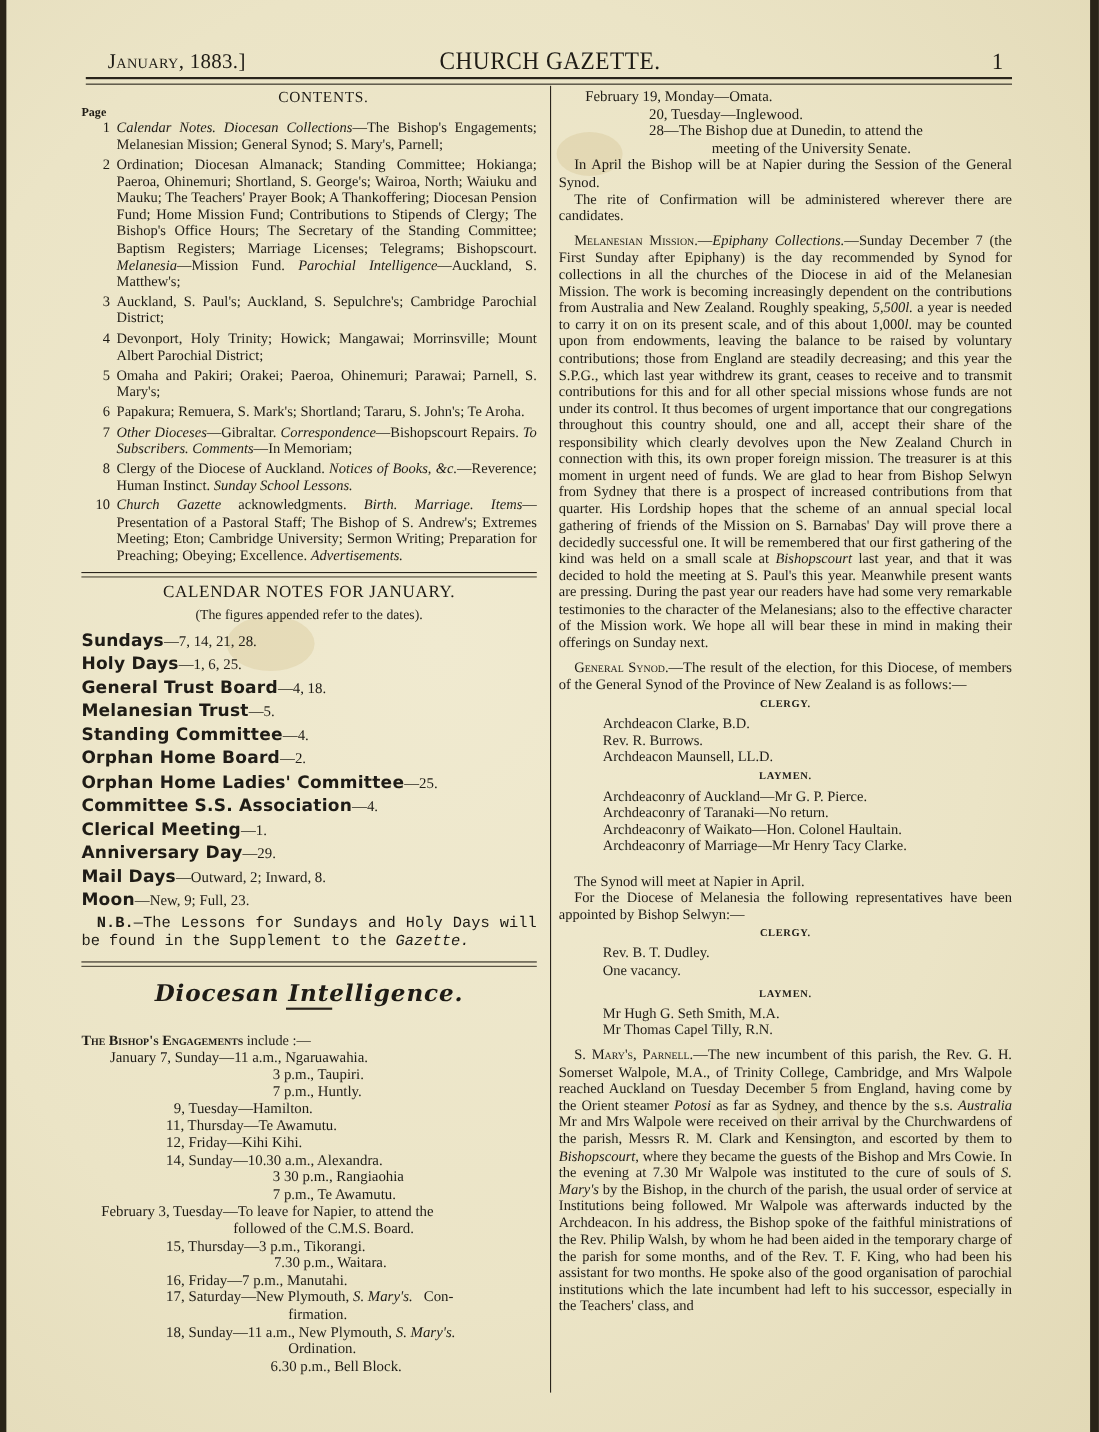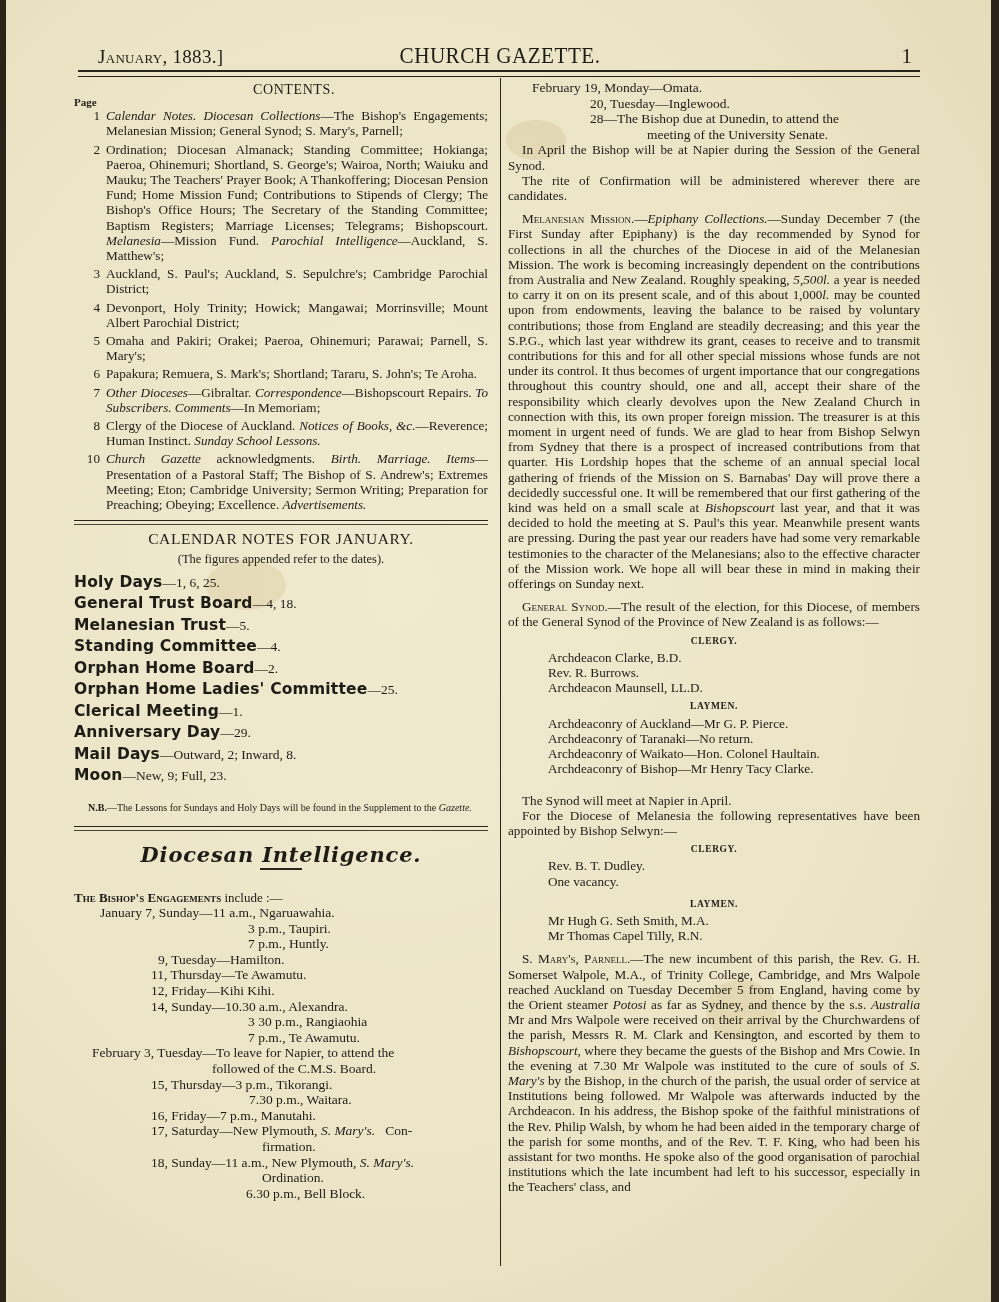--- a/index.html
+++ b/index.html
@@ -37,21 +37,21 @@
   .toc-num { width:26px; text-align:right; padding-right:6px; flex-shrink:0; }
   .toc-text { flex:1; text-align:justify; text-indent:0; padding-left:0; }
   i { font-style: italic; }
 
   .rule-double { height:3px; border-top:1.5px solid #2a251c; border-bottom:1px solid #4a4436; margin:8px 0 6px 0; }
   .cal-title { text-align:center; font-size:15.5px; letter-spacing:0.6px; margin-top:6px; }
   .cal-sub { text-align:center; font-size:12.5px; margin-top:6px; margin-bottom:4px; }
   .cal-row { font-size:16.5px; line-height:20.5px; }
   .cal-row b { font-family: "DejaVu Sans", "Liberation Sans", sans-serif; font-weight:bold; font-size:15.5px; letter-spacing:0.2px; }
   .cal-row span.v { font-size:13.5px; }
-  .nb { font-size:10px; line-height:16px; text-indent:14px; margin-top:13px; text-align:justify; }
+  .nb { font-size:14px; line-height:16px; text-indent:14px; margin-top:2px; text-align:justify;font-family:Liberation Mono, monospace; }
   .nb b { font-weight:bold; }
 
   .dio-title { text-align:center; font-size:21px; font-weight:bold; letter-spacing:0.8px; margin-top:16px; font-family: "DejaVu Serif", serif; font-style: italic; }
   .dio-bar { width:42px; height:0; border-top:2px solid #2a251c; margin:6px auto 8px auto; }
   .eng-lead { font-size:13px;margin-top:20px; }
   .sc { font-variant: small-caps; }
   .eng { font-size:13.5px; line-height:15.6px; }
   .eng .line { white-space:nowrap; }
 
   .p { text-indent:14px; margin:0; }
@@ -119,26 +119,28 @@
         <span class="toc-num">10</span>
         <span class="toc-text"><i>Church Gazette</i> acknowledgments. <i>Birth. Marriage. Items</i>—Presentation of a Pastoral Staff; The Bishop of S. Andrew's; Extremes Meeting; Eton; Cambridge University; Sermon Writing; Preparation for Preaching; Obeying; Excellence. <i>Advertisements.</i></span>
       </div>
     </div>
 
   <div class="rule-double"></div>
 
   <div class="cal-title">CALENDAR NOTES FOR JANUARY.</div>
   <div class="cal-sub">(The figures appended refer to the dates).</div>
   <div id="cal">
+      <div class="cal-row"><b>Sundays</b><span class="v">—7, 14, 21, 28.</span></div>
       <div class="cal-row"><b>Holy Days</b><span class="v">—1, 6, 25.</span></div>
       <div class="cal-row"><b>General Trust Board</b><span class="v">—4, 18.</span></div>
       <div class="cal-row"><b>Melanesian Trust</b><span class="v">—5.</span></div>
       <div class="cal-row"><b>Standing Committee</b><span class="v">—4.</span></div>
       <div class="cal-row"><b>Orphan Home Board</b><span class="v">—2.</span></div>
       <div class="cal-row"><b>Orphan Home Ladies' Committee</b><span class="v">—25.</span></div>
+      <div class="cal-row"><b>Committee S.S. Association</b><span class="v">—4.</span></div>
       <div class="cal-row"><b>Clerical Meeting</b><span class="v">—1.</span></div>
       <div class="cal-row"><b>Anniversary Day</b><span class="v">—29.</span></div>
       <div class="cal-row"><b>Mail Days</b><span class="v">—Outward, 2; Inward, 8.</span></div>
       <div class="cal-row"><b>Moon</b><span class="v">—New, 9; Full, 23.</span></div>
     </div>
   <div class="nb"><b>N.B.</b><span>—The Lessons for Sundays and Holy Days will be found in the Supplement to the </span><i>Gazette.</i></div>
 
   <div class="rule-double" style="margin-top:10px"></div>
 
   <div class="dio-title">Diocesan Intelligence.</div>
@@ -184,21 +186,21 @@
   <div id="gsClergy" class="names">
       <div>Archdeacon Clarke, B.D.</div>
       <div>Rev. R. Burrows.</div>
       <div>Archdeacon Maunsell, LL.D.</div>
     </div>
   <div class="block-head">LAYMEN.</div>
   <div id="gsLaymen" class="names">
       <div>Archdeaconry of Auckland—Mr G. P. Pierce.</div>
       <div>Archdeaconry of Taranaki—No return.</div>
       <div>Archdeaconry of Waikato—Hon. Colonel Haultain.</div>
-      <div>Archdeaconry of Bishop—Mr Henry Tacy Clarke.</div>
+      <div>Archdeaconry of Marriage—Mr Henry Tacy Clarke.</div>
     </div>
   <p class="p" style="margin-top:16px">The Synod will meet at Napier in April.</p>
   <p class="p" style="margin-top:0">For the Diocese of Melanesia the following representatives have been appointed by Bishop Selwyn:—</p>
   <div class="block-head">CLERGY.</div>
   <div id="melClergy" class="names">
       <div>Rev. B. T. Dudley.</div>
       <div>One vacancy.</div>
     </div>
   <div class="block-head" style="margin-top:8px">LAYMEN.</div>
   <div id="melLaymen" class="names">

